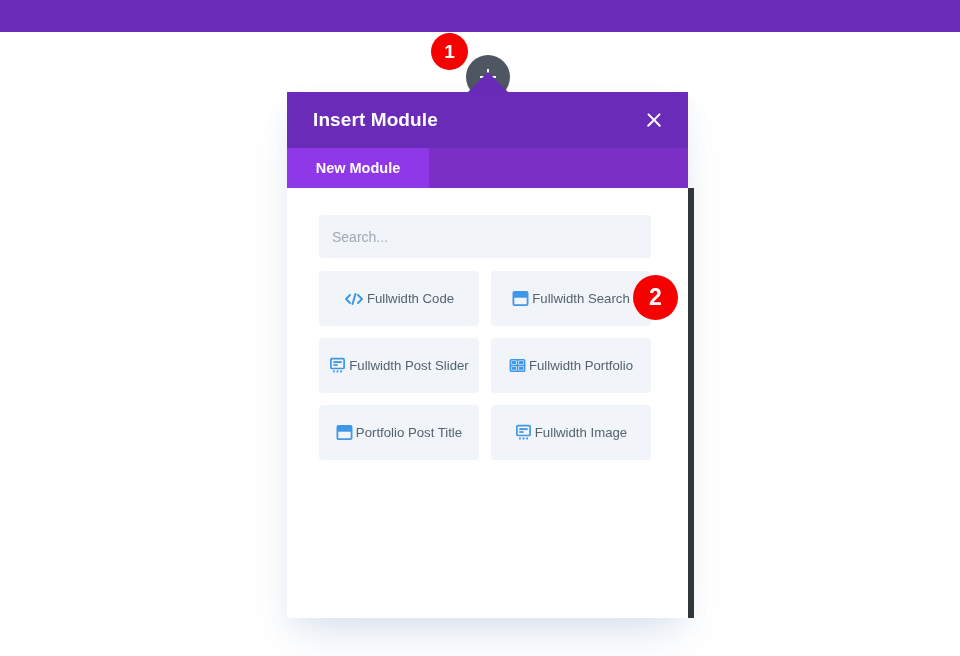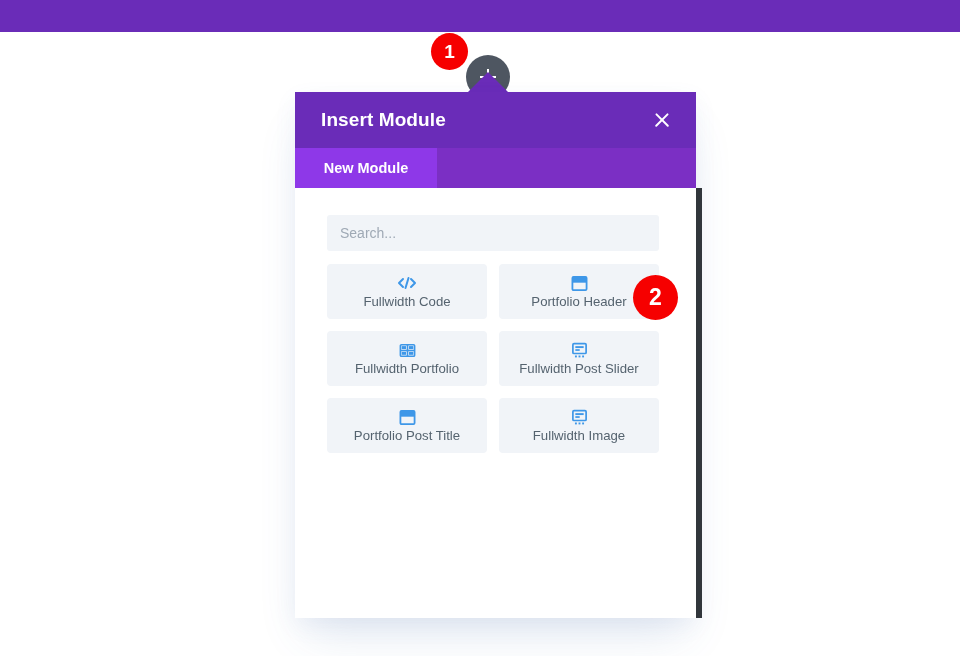--- a/index.html
+++ b/index.html
@@ -86,21 +86,21 @@
   }
   .badge-2 {
     left: 633px; top: 275px;
     width: 45px; height: 45px;
     font-size: 23px;
   }
 
   
   .modal {
     position: absolute;
-    left: 295px; top: 92px;
+    left: 287px; top: 92px;
     width: 401px; height: 526px;
     background: #4c1d95;
     box-shadow: 0 26px 45px -12px rgba(70,110,170,0.16),
                 0 8px 22px rgba(90,120,180,0.07);
     z-index: 10;
     overflow: visible;
   }
 
   .modal-header {
     height: 56px;
@@ -155,21 +155,21 @@
   .modal-body {
     position: relative;
     height: 430px;
     background: #ffffff;
     padding: 27px 32px 0 32px;
   }
 
   .search-input {
     display: block;
     width: 332px;
-    height: 36px;
+    height: 43px;
     border: none;
     border-radius: 3px;
     background: #f1f4f8;
     color: #56646f;
     font-family: "Liberation Sans", sans-serif;
     font-size: 14px;
     padding: 0 13px;
     outline: none;
     margin-bottom: 13px;
   }
@@ -179,21 +179,20 @@
     display: grid;
     grid-template-columns: 160px 160px;
     gap: 12px;
   }
 
   .tile {
     height: 55px;
     background: #f1f4f8;
     border-radius: 4px;
     display: flex;
-    flex-direction: column;
     align-items: center;
     justify-content: center;
     gap: 3px;
     cursor: pointer;
   }
   .tile-icon {
     height: 18px;
     display: flex;
     align-items: center;
     justify-content: center;
@@ -271,77 +270,77 @@
         </div>
 
         <div class="tile">
           <span class="tile-icon">
             <svg width="17" height="17" viewBox="0 0 18 18" fill="none" stroke="currentColor" stroke-width="1.9">
               <rect x="1.5" y="2" width="15" height="14" rx="1.2"></rect>
               <line x1="1.5" y1="7.2" x2="16.5" y2="7.2"></line>
               <rect x="1.5" y="2" width="15" height="5.2" fill="currentColor" stroke="none"></rect>
             </svg>
           </span>
-          <span class="tile-label">Portfolio Header</span>
-        </div>
-
-
-
+          <span class="tile-label">Fullwidth Search</span>
+        </div>
+
+
+
+
+        <div class="tile">
+          <span class="tile-icon">
+            <svg width="17" height="17" viewBox="0 0 18 18" fill="none" stroke="currentColor" stroke-width="1.8">
+              <rect x="2" y="1.8" width="14" height="10.4" rx="1.2"></rect>
+              <rect x="4.6" y="4.4" width="8.8" height="2" fill="currentColor" stroke="none"></rect>
+              <rect x="4.6" y="7.6" width="4.6" height="1.8" fill="currentColor" stroke="none"></rect>
+              <rect x="4.2" y="14.3" width="2" height="2" fill="currentColor" stroke="none"></rect>
+              <rect x="8" y="14.3" width="2" height="2" fill="currentColor" stroke="none"></rect>
+              <rect x="11.8" y="14.3" width="2" height="2" fill="currentColor" stroke="none"></rect>
+            </svg>
+          </span>
+          <span class="tile-label">Fullwidth Post Slider</span>
+        </div>
 
         <div class="tile">
           <span class="tile-icon">
             <svg width="17" height="15" viewBox="0 0 18 16" fill="none" stroke="currentColor" stroke-width="1.7">
               <rect x="1.4" y="1.8" width="15.2" height="12.4" rx="1.2"></rect>
               <line x1="9" y1="1.8" x2="9" y2="14.2"></line>
               <line x1="1.4" y1="8" x2="16.6" y2="8"></line>
               <rect x="2.8" y="3.3" width="4.6" height="3.1" fill="currentColor" stroke="none"></rect>
               <rect x="10.6" y="3.3" width="4.6" height="3.1" fill="currentColor" stroke="none"></rect>
               <rect x="2.8" y="9.5" width="4.6" height="3.1" fill="currentColor" stroke="none"></rect>
               <rect x="10.6" y="9.5" width="4.6" height="3.1" fill="currentColor" stroke="none"></rect>
             </svg>
           </span>
           <span class="tile-label">Fullwidth Portfolio</span>
         </div>
 
         <div class="tile">
           <span class="tile-icon">
+            <svg width="17" height="17" viewBox="0 0 18 18" fill="none" stroke="currentColor" stroke-width="1.9">
+              <rect x="1.5" y="2" width="15" height="14" rx="1.2"></rect>
+              <line x1="1.5" y1="7.2" x2="16.5" y2="7.2"></line>
+              <rect x="1.5" y="2" width="15" height="5.2" fill="currentColor" stroke="none"></rect>
+            </svg>
+          </span>
+          <span class="tile-label">Portfolio Post Title</span>
+        </div>
+
+        <div class="tile">
+          <span class="tile-icon">
             <svg width="17" height="17" viewBox="0 0 18 18" fill="none" stroke="currentColor" stroke-width="1.8">
               <rect x="2" y="1.8" width="14" height="10.4" rx="1.2"></rect>
               <rect x="4.6" y="4.4" width="8.8" height="2" fill="currentColor" stroke="none"></rect>
               <rect x="4.6" y="7.6" width="4.6" height="1.8" fill="currentColor" stroke="none"></rect>
               <rect x="4.2" y="14.3" width="2" height="2" fill="currentColor" stroke="none"></rect>
               <rect x="8" y="14.3" width="2" height="2" fill="currentColor" stroke="none"></rect>
               <rect x="11.8" y="14.3" width="2" height="2" fill="currentColor" stroke="none"></rect>
             </svg>
           </span>
-          <span class="tile-label">Fullwidth Post Slider</span>
-        </div>
-
-        <div class="tile">
-          <span class="tile-icon">
-            <svg width="17" height="17" viewBox="0 0 18 18" fill="none" stroke="currentColor" stroke-width="1.9">
-              <rect x="1.5" y="2" width="15" height="14" rx="1.2"></rect>
-              <line x1="1.5" y1="7.2" x2="16.5" y2="7.2"></line>
-              <rect x="1.5" y="2" width="15" height="5.2" fill="currentColor" stroke="none"></rect>
-            </svg>
-          </span>
-          <span class="tile-label">Portfolio Post Title</span>
-        </div>
-
-        <div class="tile">
-          <span class="tile-icon">
-            <svg width="17" height="17" viewBox="0 0 18 18" fill="none" stroke="currentColor" stroke-width="1.8">
-              <rect x="2" y="1.8" width="14" height="10.4" rx="1.2"></rect>
-              <rect x="4.6" y="4.4" width="8.8" height="2" fill="currentColor" stroke="none"></rect>
-              <rect x="4.6" y="7.6" width="4.6" height="1.8" fill="currentColor" stroke="none"></rect>
-              <rect x="4.2" y="14.3" width="2" height="2" fill="currentColor" stroke="none"></rect>
-              <rect x="8" y="14.3" width="2" height="2" fill="currentColor" stroke="none"></rect>
-              <rect x="11.8" y="14.3" width="2" height="2" fill="currentColor" stroke="none"></rect>
-            </svg>
-          </span>
           <span class="tile-label">Fullwidth Image</span>
         </div>
 
       </div>
     </div>
 
     <div class="scroll-track"></div>
     <div class="scroll-thumb"></div>
   </div>
 

